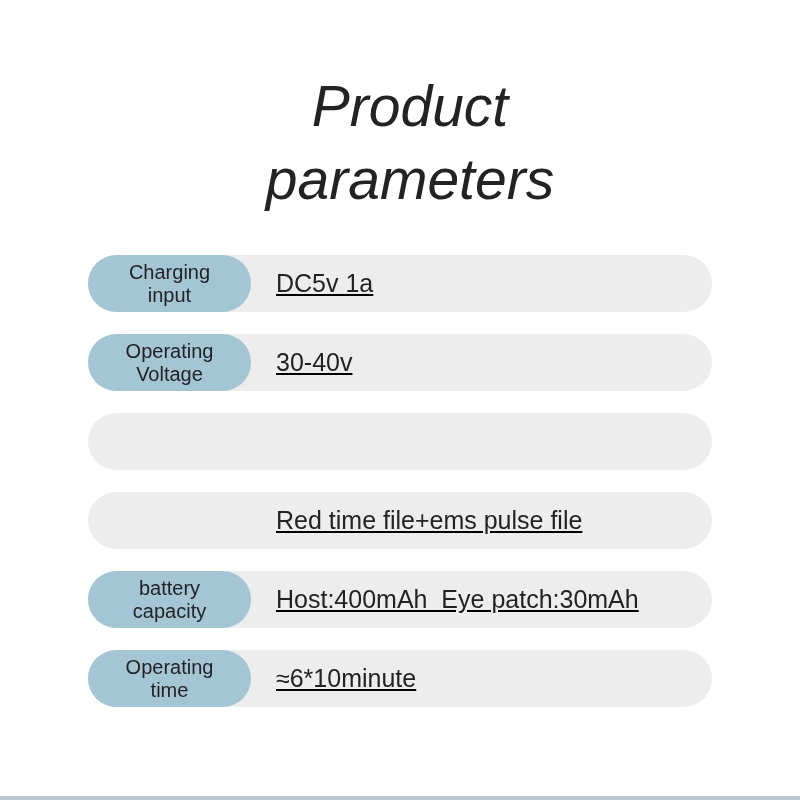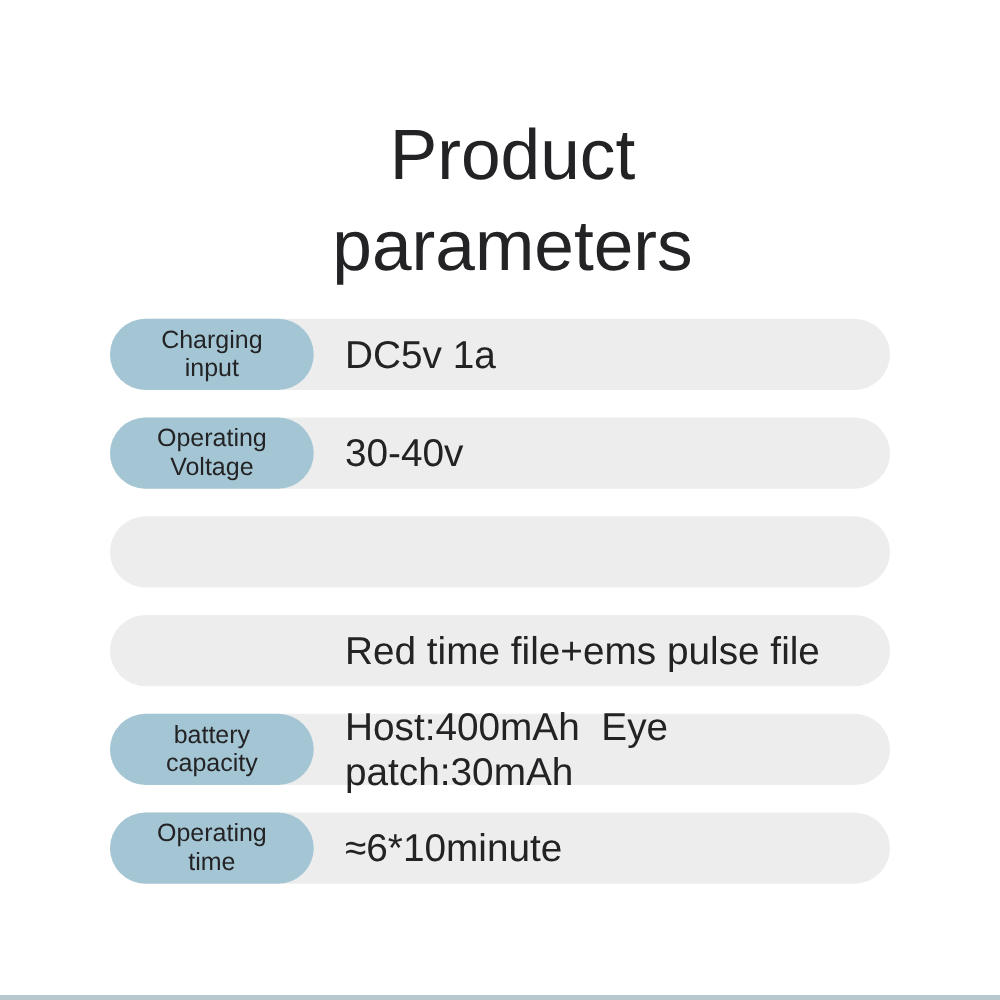--- a/index.html
+++ b/index.html
@@ -9,46 +9,48 @@
   body {
     width: 800px;
     height: 800px;
     position: relative;
     overflow: hidden;
     background: var(--bg, #ffffff);
     font-family: "Liberation Sans", sans-serif;
   }
   .page-title {
     position: absolute;
-    top: 50px;
+    top: 32px;
     left: 0;
     width: 800px;
     box-sizing: border-box;
     padding-left: 20px;
     text-align: center;
     font-size: 57px;
     line-height: 73px;
     font-weight: 400;
     color: var(--text-dark, #1e1e20);
     white-space: pre-line;
+    font-style: italic;
   }
   .spec-rows {
     position: absolute;
     top: 255px;
     left: 88px;
     width: 624px;
   }
   .spec-row {
     position: relative;
     height: 57px;
     margin-bottom: 22px;
     background: var(--track-gray, #ededed);
     border-radius: 29px;
     display: flex;
     align-items: center;
+    text-decoration: underline;
   }
   .spec-label-pill {
     position: absolute;
     left: 0;
     top: 0;
     height: 57px;
     width: 163px;
     background: var(--pill-blue, #a4c6d4);
     border-radius: 29px;
     display: flex;
@@ -57,21 +59,21 @@
   }
   .spec-label {
     text-align: center;
     font-size: 20px;
     line-height: 23px;
     color: var(--text-dark, #23272b);
     white-space: pre-line;
   }
   .spec-value {
     margin-left: 188px;
-    font-size: 31px;
+    font-size: 25px;
     color: var(--text-dark, #28282a);
     white-space: pre-wrap;
   }
   .bottom-accent-bar {
     position: absolute;
     left: 0;
     bottom: 0;
     width: 800px;
     height: 4px;
     background: var(--accent-bar, #b6c8ce);

